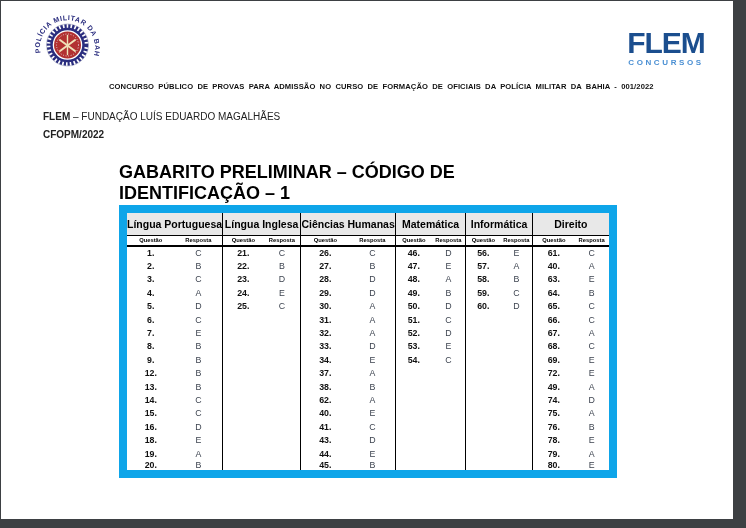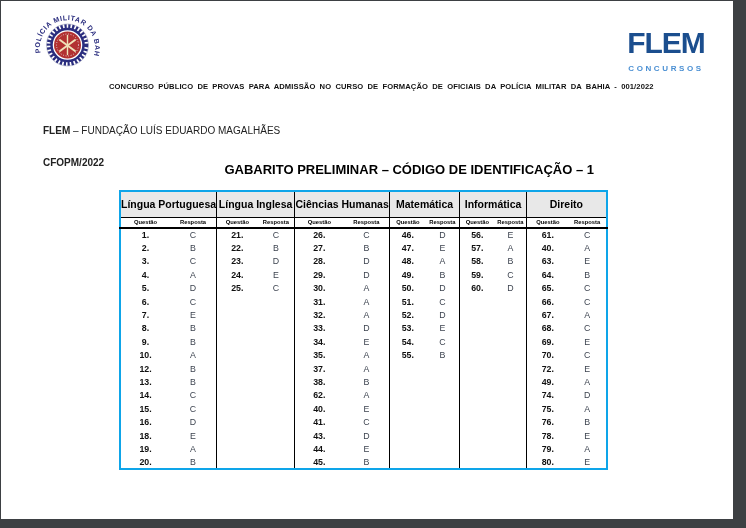--- a/index.html
+++ b/index.html
@@ -9,42 +9,42 @@
   .page {
     position:absolute; left:1px; top:1px; width:732px; height:518px;
     background:#ffffff;
   }
 
   
   .emblem { position:absolute; left:33px; top:8px; width:67px; height:67px; }
 
   .flem-logo { position:absolute; left:626px; top:29px; width:78px; text-align:center; }
   .flem-name { font-size:30px; font-weight:800; letter-spacing:-1px; line-height:26px; color:#1b4e8e; }
-  .flem-sub  { font-size:8px; font-weight:700; letter-spacing:2.6px; color:#4a8fd3; margin-top:8px; }
+  .flem-sub  { font-size:8px; font-weight:700; letter-spacing:2.6px; color:#4a8fd3; margin-top:2px; }
 
   .header-line {
     position:absolute; left:108px; top:81px; width:622px;
     text-align:left; font-size:7.6px; font-weight:700; color:#111;
     word-spacing:2px; letter-spacing:0.1px;
   }
 
   
   .info { position:absolute; left:42px; top:107px; font-size:10px; color:#222; }
-  .info .row { height:18px; line-height:18px;margin-top:14px; }
+  .info .row { height:18px; line-height:18px; }
   .info .b { font-weight:700; }
 
   
   .doc-title {
     position:absolute; left:118px; top:161px; width:475px;
-    text-align:right; font-size:13px; font-weight:700; color:#000;
+    text-align:left; font-size:18px; font-weight:700; color:#000;
   }
 
   
   .table-wrap { position:absolute; left:118px; top:189px; }
-  table { border-collapse:collapse; table-layout:fixed; border:2px solid #0ea5e9; }
+  table { border-collapse:collapse; table-layout:fixed; border:8px solid #0ea5e9;margin-top:15px; }
   th, td { padding:0; overflow:hidden; white-space:nowrap; }
 
   th.subject {
     background:#e8e8e8; border:1px solid #000;
     font-size:10.5px; font-weight:700; height:26px; color:#000;
     text-align:center;
   }
   th.sub {
     background:#fff; font-size:5.8px; font-weight:700; color:#000;
     height:11px; border-bottom:2px solid #000; text-align:center;
@@ -257,34 +257,20 @@
             <td class="q">34.</td>
             <td class="a">E</td>
             <td class="q">54.</td>
             <td class="a">C</td>
             <td class="q"></td>
             <td class="a"></td>
             <td class="q">69.</td>
             <td class="a">E</td>
           </tr>
           <tr>
-            <td class="q">10.</td>
-            <td class="a">A</td>
-            <td class="q"></td>
-            <td class="a"></td>
-            <td class="q">35.</td>
-            <td class="a">A</td>
-            <td class="q">55.</td>
-            <td class="a">B</td>
-            <td class="q"></td>
-            <td class="a"></td>
-            <td class="q">70.</td>
-            <td class="a">C</td>
-          </tr>
-          <tr>
             <td class="q">12.</td>
             <td class="a">B</td>
             <td class="q"></td>
             <td class="a"></td>
             <td class="q">37.</td>
             <td class="a">A</td>
             <td class="q"></td>
             <td class="a"></td>
             <td class="q"></td>
             <td class="a"></td>

